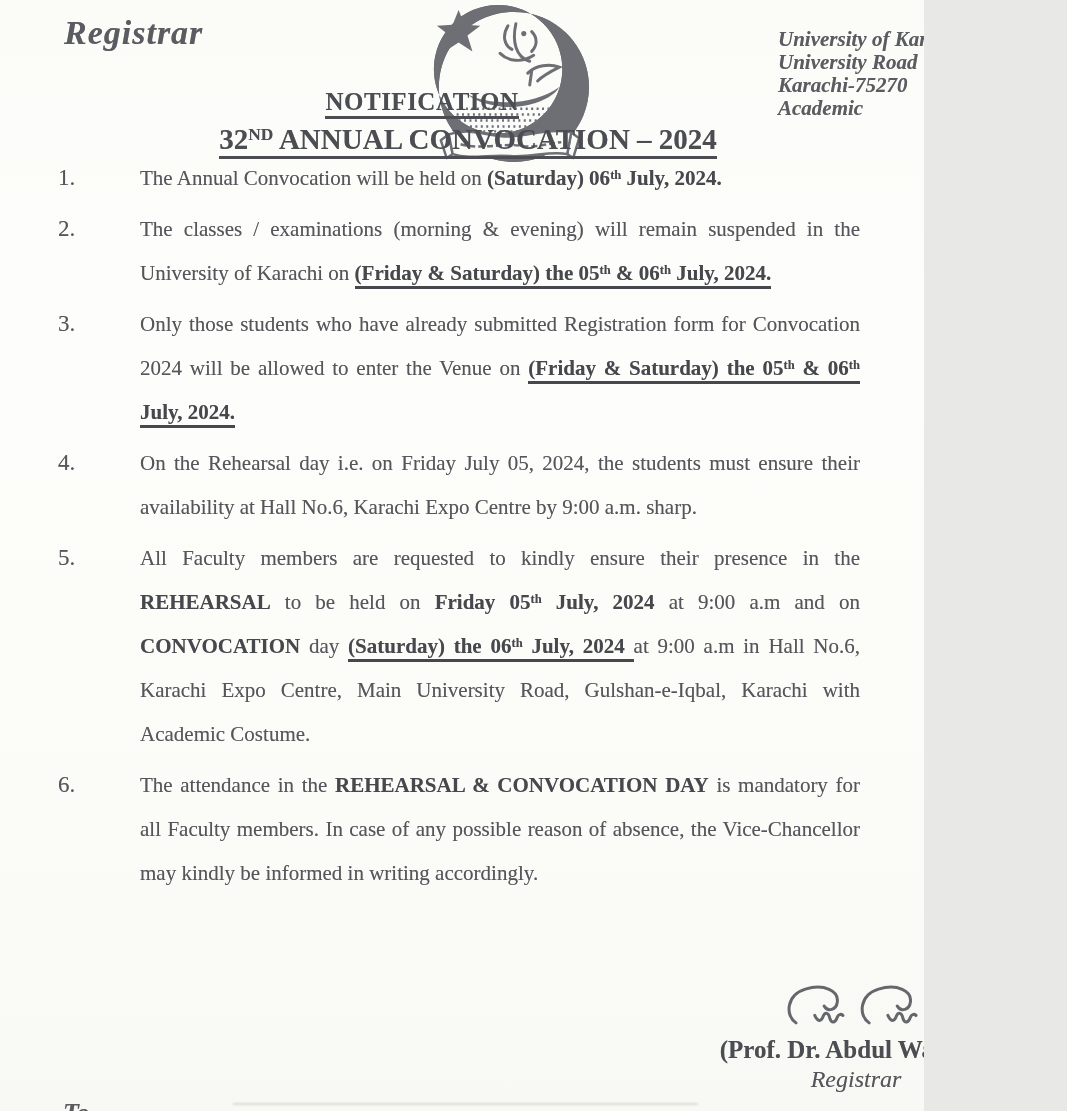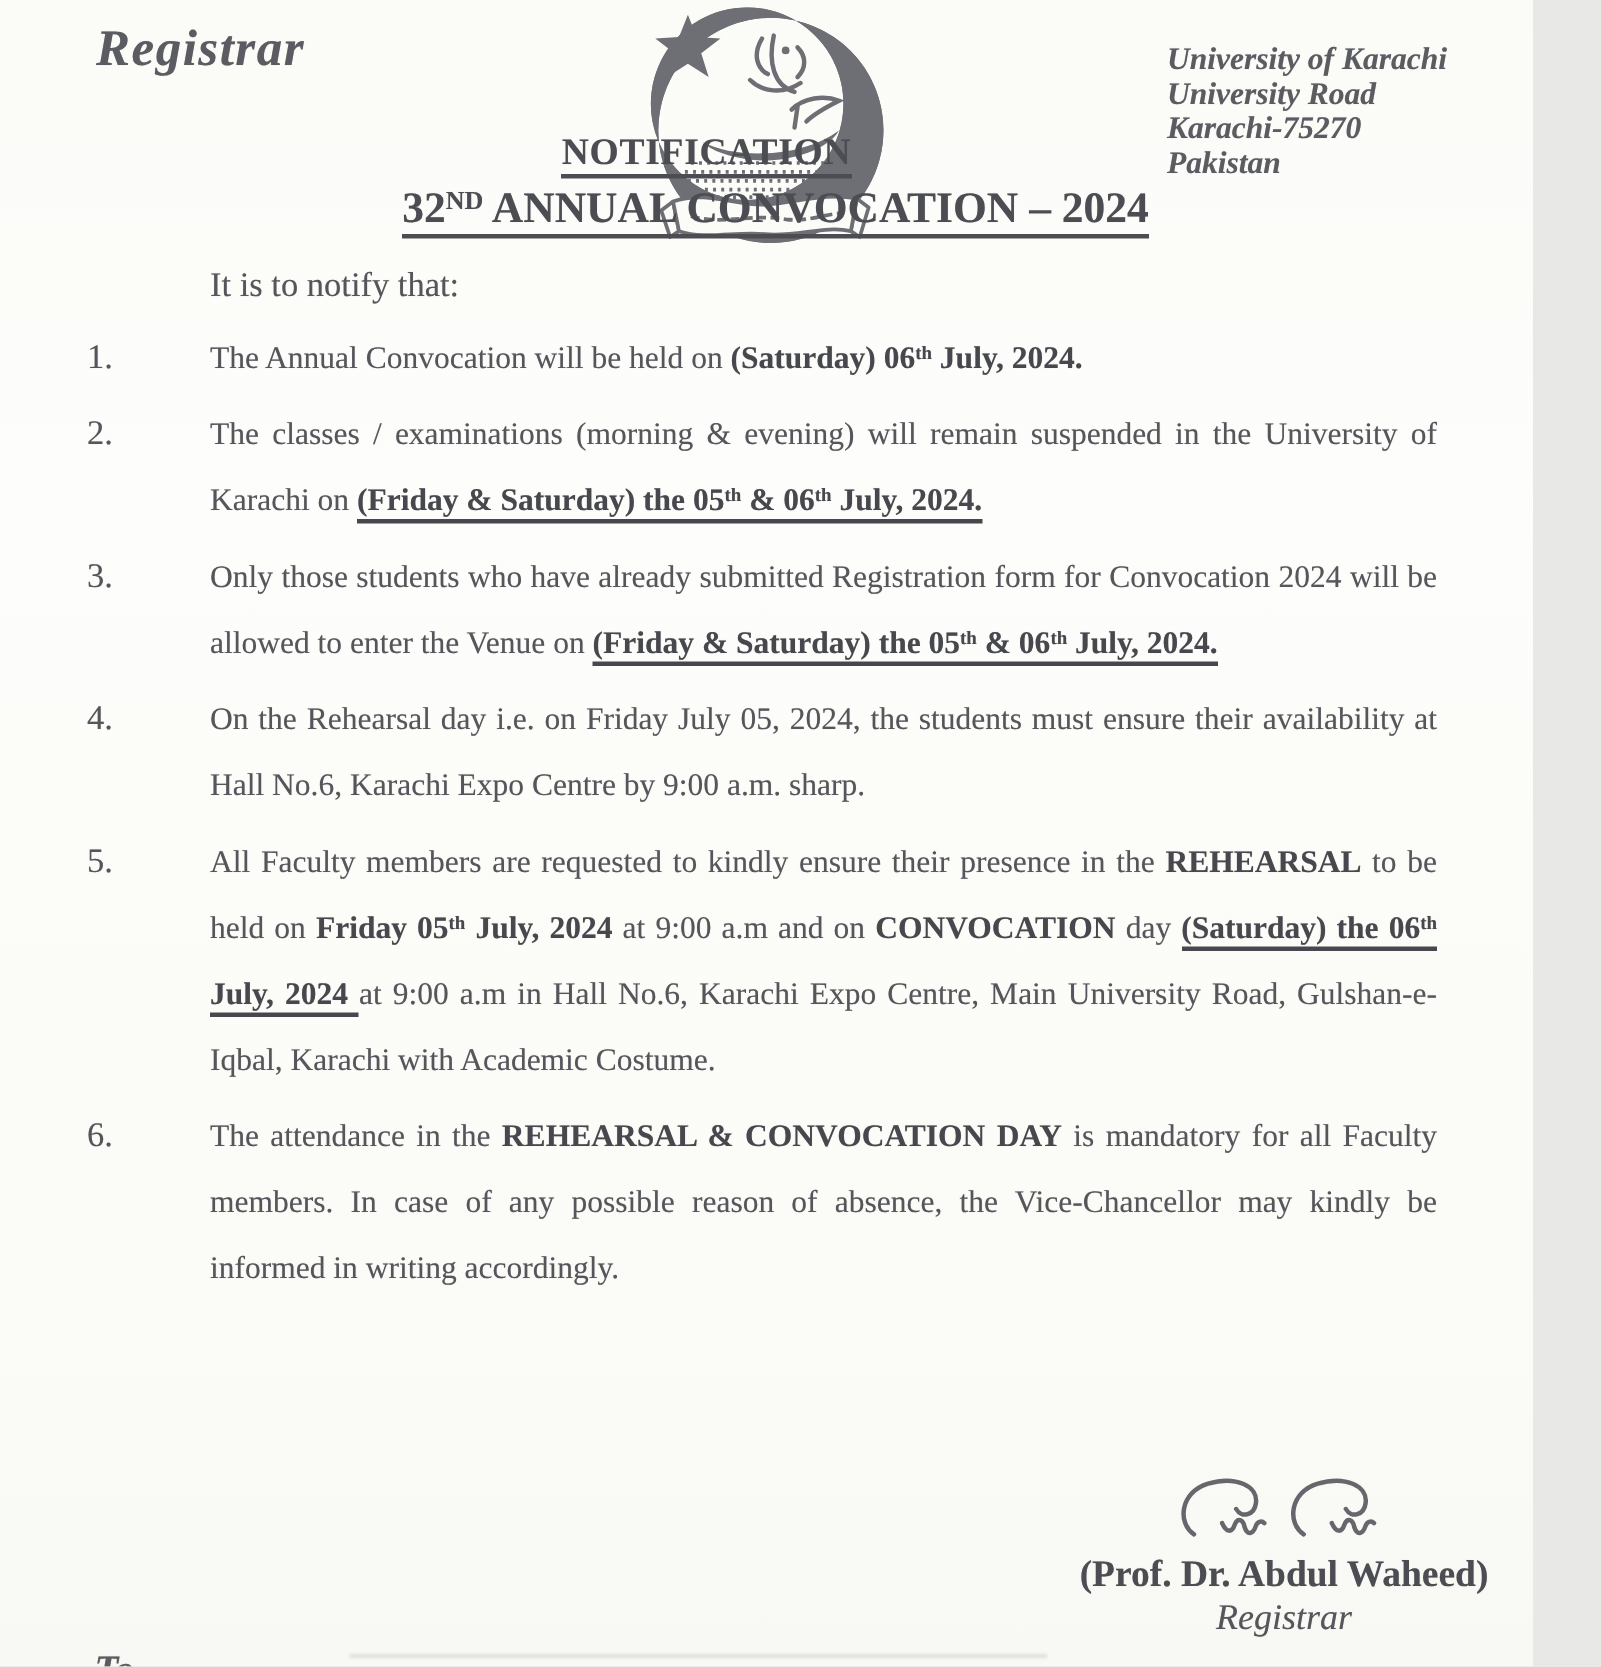--- a/index.html
+++ b/index.html
@@ -1,17 +1,17 @@
 <!DOCTYPE html>
 <html><head>
 <meta charset="utf-8">
 <style>
   html,body{margin:0;padding:0;background:#e8e8e6;}
   .page{
-    width:1022px;height:1111px;position:relative;overflow:hidden;
+    width:924px;height:1111px;position:relative;overflow:hidden;
     background:linear-gradient(180deg,#fbfbf8 0%,#fdfdfb 30%,#fbfbf7 75%,#f8f8f4 100%);
     font-family:"Liberation Serif", serif;
     color:#55565b;
     text-shadow:0 0 .5px rgba(90,90,95,.45);
   }
   
   .registrar-top{position:absolute;left:64px;top:14px;font-size:34px;font-style:italic;font-weight:600;color:#5b5c61;letter-spacing:1px;}
   .refno{position:absolute;left:64px;top:124px;font-size:24px;}
   .logo{position:absolute;left:412px;top:2px;width:188px;height:160px;}
   .logo svg{width:100%;height:100%;}
@@ -84,29 +84,28 @@
         <path d="M36 134 C 60 126, 80 138, 100 136 C 122 134, 140 128, 160 132 L 156 154 C 138 150, 120 158, 98 156 C 78 154, 58 160, 40 154 Z" fill="#fbfbf8" stroke="#6e6f74" stroke-width="2.5" stroke-linejoin="round"></path>
         <path d="M48 144 C 70 150, 90 142, 112 146 C 126 148, 140 142, 150 142" fill="none" stroke="#6e6f74" stroke-width="2.5" stroke-dasharray="6 3"></path>
       </g>
     </svg>
   </div>
 
   <div class="address">
     <span>University of Karachi</span><br>
     <span>University Road</span><br>
     <span>Karachi-75270</span><br>
-    <span>Pakistan</span>
+    <span>Academic</span>
   </div>
 
   <div class="titleblock">
     <div class="t1"><span class="u">NOTIFICATION</span></div>
     <div class="t2"><span class="u" id="title-line2"><span><span>32</span><sup class="sg-sup">ND</sup><span> ANNUAL CONVOCATION – 2024</span></span></span></div>
   </div>
 
-  <p class="intro">It is to notify that:</p>
   <div class="items" id="items">
       <div class="item">
         <span class="num">1.</span>
         <p class="itext"><span><span>The Annual Convocation will be held on </span></span><span class="b"><span>(Saturday) 06</span><sup class="sg-sup">th</sup><span> July, 2024.</span></span></p>
       </div>
       <div class="item">
         <span class="num">2.</span>
         <p class="itext"><span><span>The classes / examinations (morning &amp; evening) will remain suspended in the University of Karachi on </span></span><span class="b u"><span>(Friday &amp; Saturday) the 05</span><sup class="sg-sup">th</sup><span> &amp; 06</span><sup class="sg-sup">th</sup><span> July, 2024.</span></span></p>
       </div>
       <div class="item">

